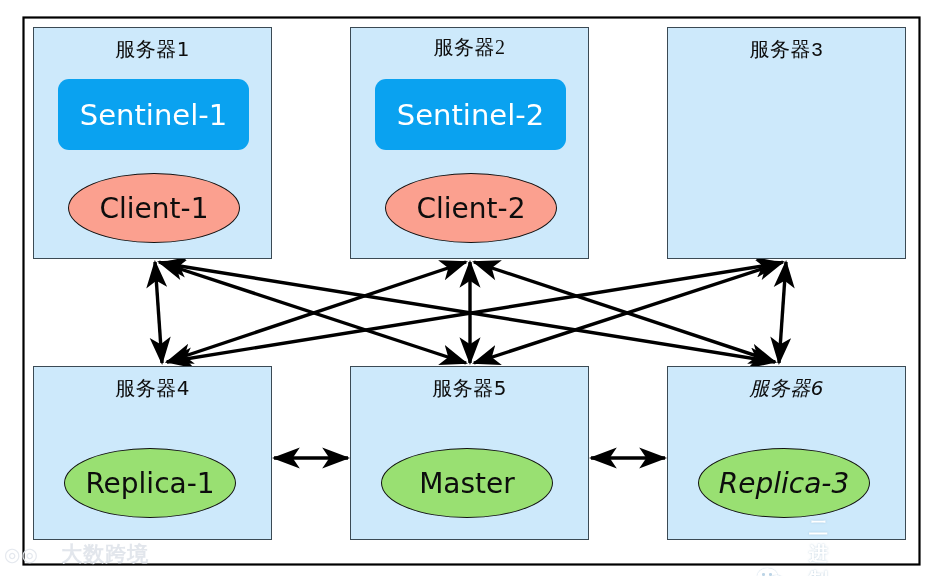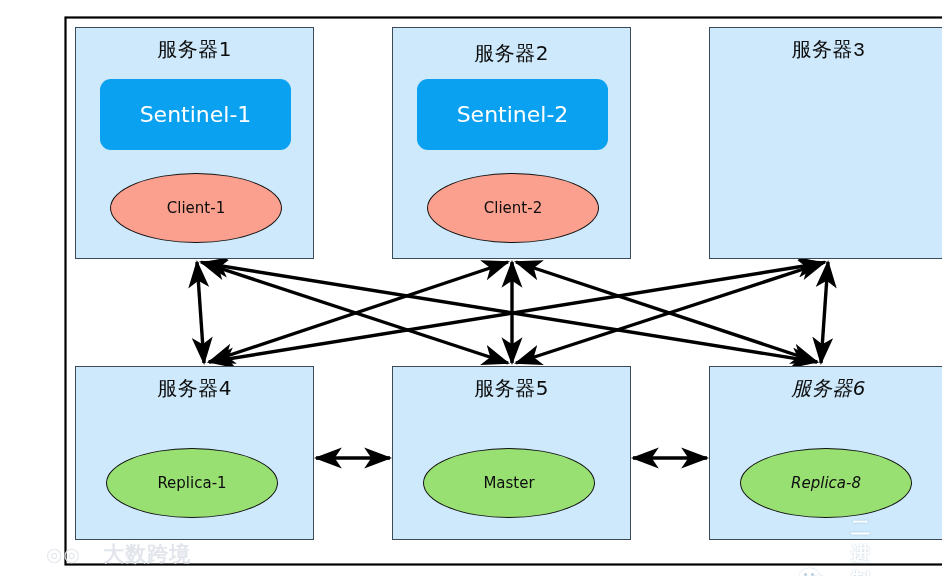--- a/index.html
+++ b/index.html
@@ -1,21 +1,21 @@
 <!DOCTYPE html>
 <html><head>
 <meta charset="utf-8">
 <style>
   html,body{margin:0;padding:0;background:#ffffff;}
   body{
     width:942px;height:576px;
     font-family:"DejaVu Sans","Liberation Sans",sans-serif;
     overflow:hidden;position:relative;
   }
-  #canvas{position:absolute;left:0;top:0;width:753px;height:576px;margin-left:42px;}
+  #canvas{position:absolute;left:0;top:0;width:753px;height:576px;}
   .svg-layer{position:absolute;left:0;top:0;width:942px;height:576px;}
   .node-layer{position:absolute;left:0;top:0;width:942px;height:576px;}
 
   .server-box{
     position:absolute;
     background:#cde9fb;
     border:1.6px solid #3b4a54;
     box-sizing:border-box;
   }
   .server-title{
@@ -25,34 +25,34 @@
     font-size:20px;
     color:#0d0d0d;
     font-family:"DejaVu Sans","Liberation Sans",sans-serif;
     letter-spacing:0.5px;
   }
   .sentinel{
     position:absolute;
     background:#0aa2f0;
     border-radius:11px;
     color:#ffffff;
-    font-size:22px;
+    font-size:29px;
     display:flex;
     align-items:center;
     justify-content:center;
     box-sizing:border-box;
   }
   .ellipse{
     position:absolute;
     border:1.6px solid #111111;
     border-radius:50%;
     display:flex;
     align-items:center;
     justify-content:center;
-    font-size:15px;
+    font-size:28px;
     color:#0d0d0d;
     box-sizing:border-box;
   }
   .ellipse.client{background:#fba08f;}
   .ellipse.data{background:#99e072;}
 
   .watermark{
     position:absolute;
     display:flex;
     align-items:center;
@@ -119,42 +119,42 @@
 
   <div class="node-layer">
 
     <div class="server-box" style="left:33px;top:27px;width:239px;height:232px;">
       <div class="server-title" style="top:8px;">服务器1</div>
       <div class="sentinel" style="left:24px;top:51px;width:191px;height:71px;">Sentinel-1</div>
       <div class="ellipse client" style="left:34px;top:145px;width:172px;height:70px;">Client-1</div>
     </div>
 
     <div class="server-box" style="left:350px;top:27px;width:239px;height:232px;">
-      <div class="server-title" style="top:12px;">服务器2</div>
+      <div class="server-title" style="top:6px;font-family:Liberation Serif, serif;">服务器2</div>
       <div class="sentinel" style="left:24px;top:51px;width:191px;height:71px;">Sentinel-2</div>
       <div class="ellipse client" style="left:34px;top:145px;width:172px;height:70px;">Client-2</div>
     </div>
 
     <div class="server-box" style="left:667px;top:27px;width:239px;height:232px;">
       <div class="server-title" style="top:8px;font-family:Liberation Mono, monospace;">服务器3</div>
     </div>
 
     <div class="server-box" style="left:33px;top:366px;width:239px;height:174px;">
       <div class="server-title" style="top:8px;">服务器4</div>
       <div class="ellipse data" style="left:30px;top:81px;width:172px;height:70px;">Replica-1</div>
     </div>
 
     <div class="server-box" style="left:350px;top:366px;width:239px;height:174px;">
       <div class="server-title" style="top:8px;">服务器5</div>
       <div class="ellipse data" style="left:30px;top:81px;width:172px;height:70px;">Master</div>
     </div>
 
     <div class="server-box" style="left:667px;top:366px;width:239px;height:174px;font-style:italic;">
       <div class="server-title" style="top:8px;">服务器6</div>
-      <div class="ellipse data" style="left:30px;top:81px;width:172px;height:70px;">Replica-8</div>
+      <div class="ellipse data" style="left:30px;top:81px;width:172px;height:70px;">Replica-3</div>
     </div>
   </div>
 
   <div class="watermark" id="wm-left">
     <span class="wm-mark">◎◎</span>
     <span>大数跨境</span>
   </div>
 
   <div class="watermark" id="wm-right">
     <span class="wechat-glyph">

